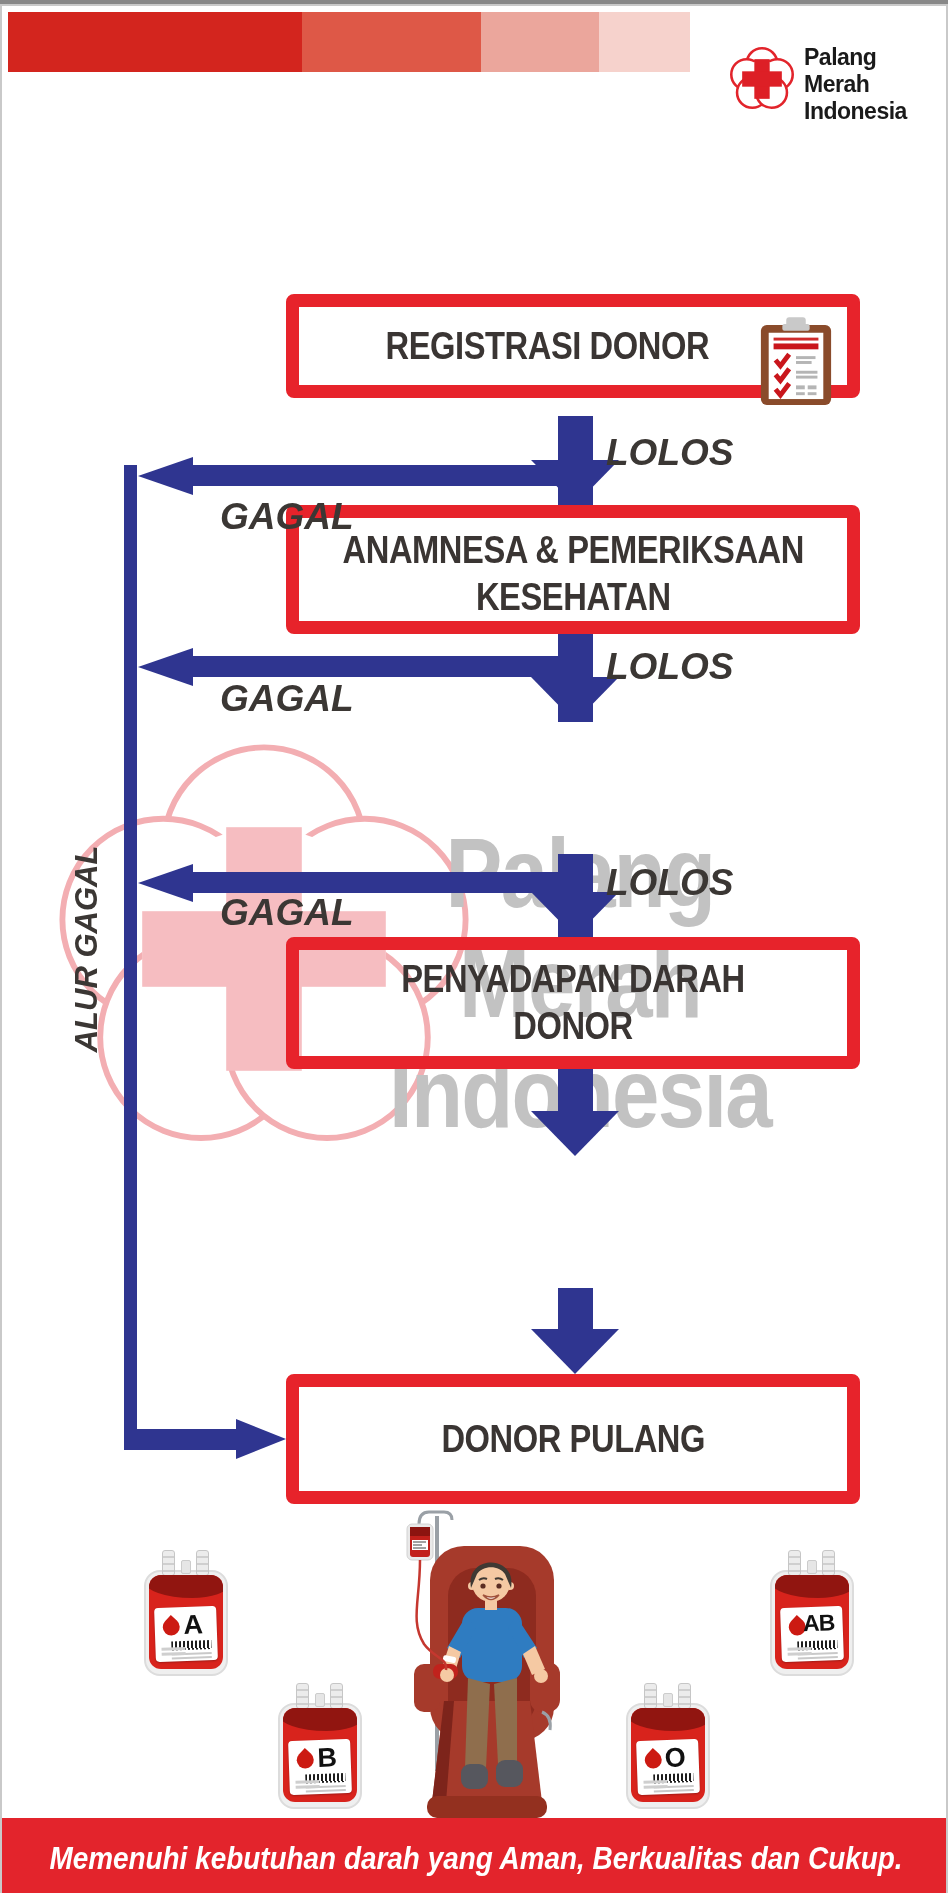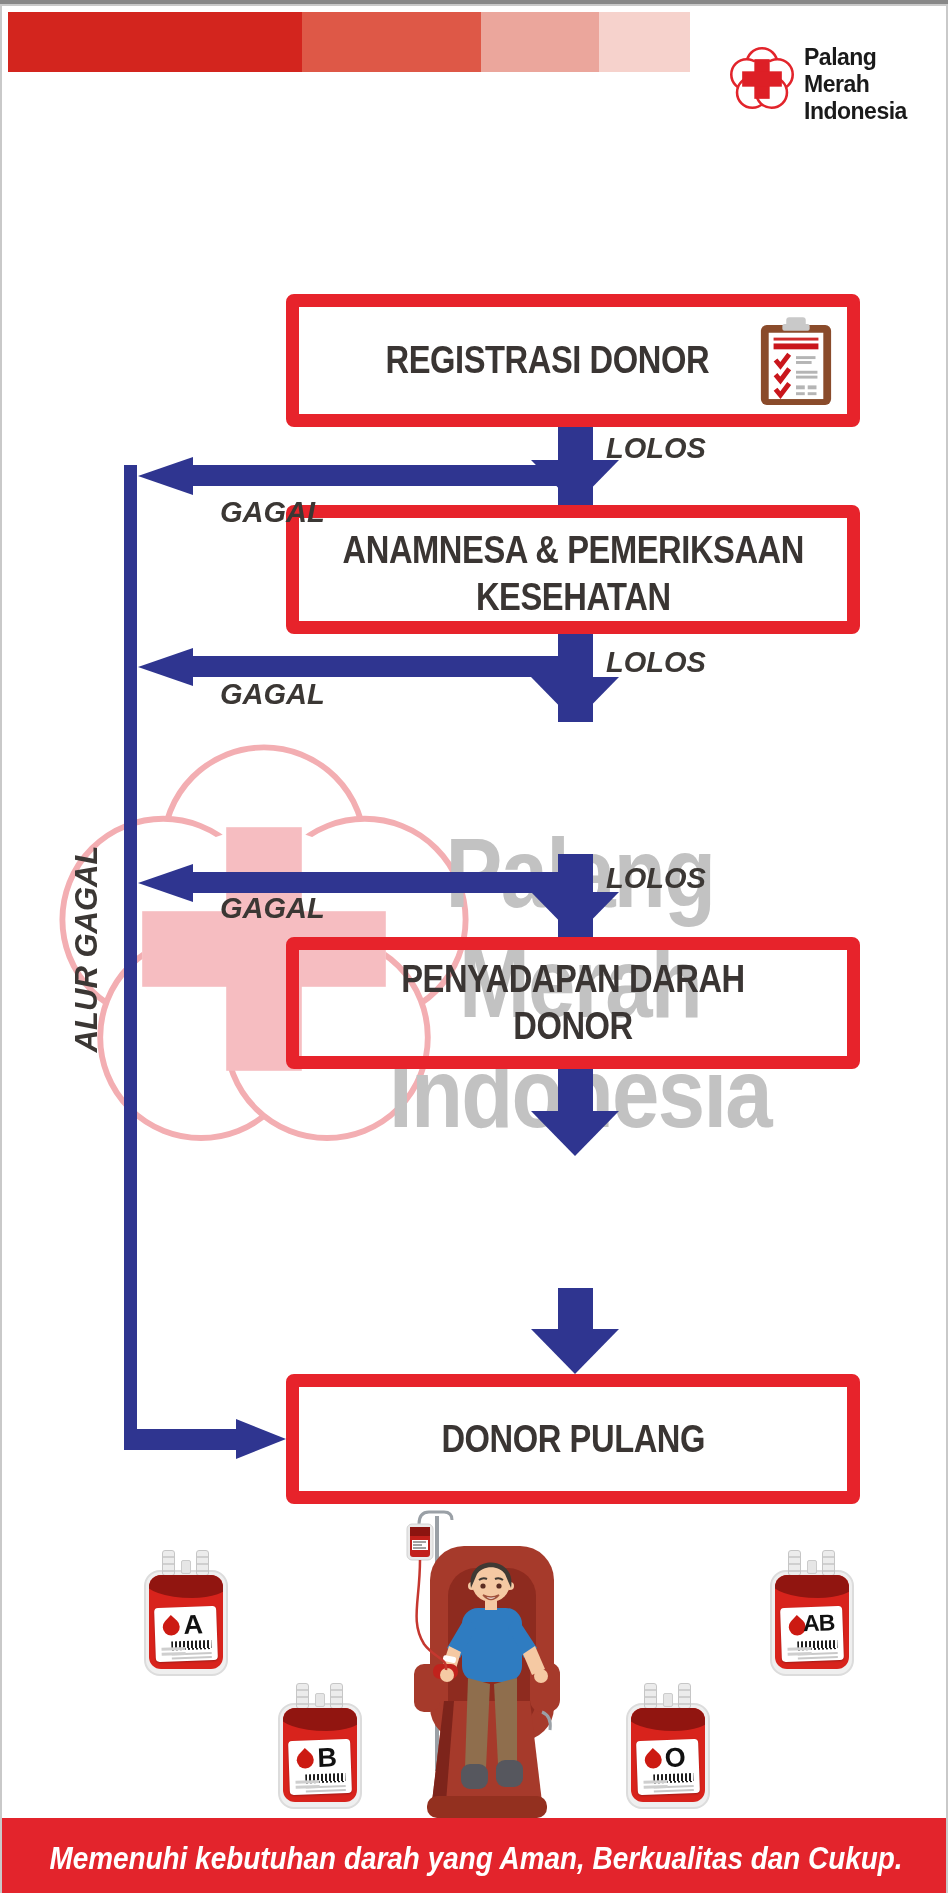--- a/index.html
+++ b/index.html
@@ -36,21 +36,21 @@
   
   .stem{width:35px;background:var(--blue);z-index:2;}
   .head-down{width:0;height:0;border-left:44px solid transparent;border-right:44px solid transparent;
              border-top:45px solid var(--blue);z-index:2;}
   .hbar{height:21px;background:var(--blue);z-index:2;}
   .head-left{width:0;height:0;border-top:19px solid transparent;border-bottom:19px solid transparent;
              border-right:55px solid var(--blue);z-index:2;}
   .head-right{width:0;height:0;border-top:20px solid transparent;border-bottom:20px solid transparent;
               border-left:50px solid var(--blue);z-index:2;}
   .rail{left:122px;width:13px;background:var(--blue);z-index:2;}
-  .flow-label{font-weight:bold;font-style:italic;color:var(--gray-label);font-size:29px;
+  .flow-label{font-weight:bold;font-style:italic;color:var(--gray-label);font-size:37px;
               letter-spacing:0;z-index:4;white-space:nowrap;}
   .alur{left:-65px;top:925px;width:300px;height:36px;text-align:center;
         transform:rotate(-90deg);font-size:31px;z-index:4;}
   
   .bag{width:84px;height:130px;z-index:2;}
   .bag .port{position:absolute;top:4px;width:13px;height:26px;border:1px solid #c6c6c6;border-radius:3px;
              background:repeating-linear-gradient(180deg,#ececec 0 5px,#cfcfcf 5px 7px);}
   .bag .nub{position:absolute;top:14px;left:37px;width:10px;height:14px;background:#e6e6e6;
             border:1px solid #ccc;border-radius:2px;}
   .bag .casing{position:absolute;left:0;right:0;top:24px;bottom:0;background:#efefef;
@@ -158,21 +158,21 @@
   <div class="abs head-left" style="left:136px;top:858px;"></div>
   <div class="abs flow-label" style="left:604px;top:856px;">LOLOS</div>
   <div class="abs flow-label" style="left:218px;top:886px;">GAGAL</div>
 
   <div class="abs stem" style="left:556px;top:1063px;height:44px;"></div>
   <div class="abs head-down" style="left:529px;top:1105px;"></div>
 
   <div class="abs stem" style="left:556px;top:1282px;height:42px;"></div>
   <div class="abs head-down" style="left:529px;top:1323px;"></div>
 
-  <div class="abs fbox" style="top:288px;height:133px;">
+  <div class="abs fbox" style="top:288px;height:104px;">
     <span class="lbl" style="padding-right:60px">REGISTRASI DONOR</span>
     <span class="abs" style="right:12px;top:8px;width:78px;height:94px;">
       <svg width="78" height="94" viewBox="0 0 80 96">
         <rect x="4" y="10" width="72" height="82" rx="6" fill="#8a4b2b"></rect>
         <rect x="12" y="18" width="56" height="68" fill="#fff"></rect>
         <rect x="30" y="2" width="20" height="11" rx="3" fill="#c9c9c9"></rect>
         <rect x="26" y="9" width="28" height="7" rx="2" fill="#c9c9c9"></rect>
         <rect x="17" y="23" width="46" height="3" fill="#cf2a2a"></rect>
         <rect x="17" y="29" width="46" height="6" fill="#c9161c"></rect>
         <g stroke="#c9161c" stroke-width="5" fill="none">

